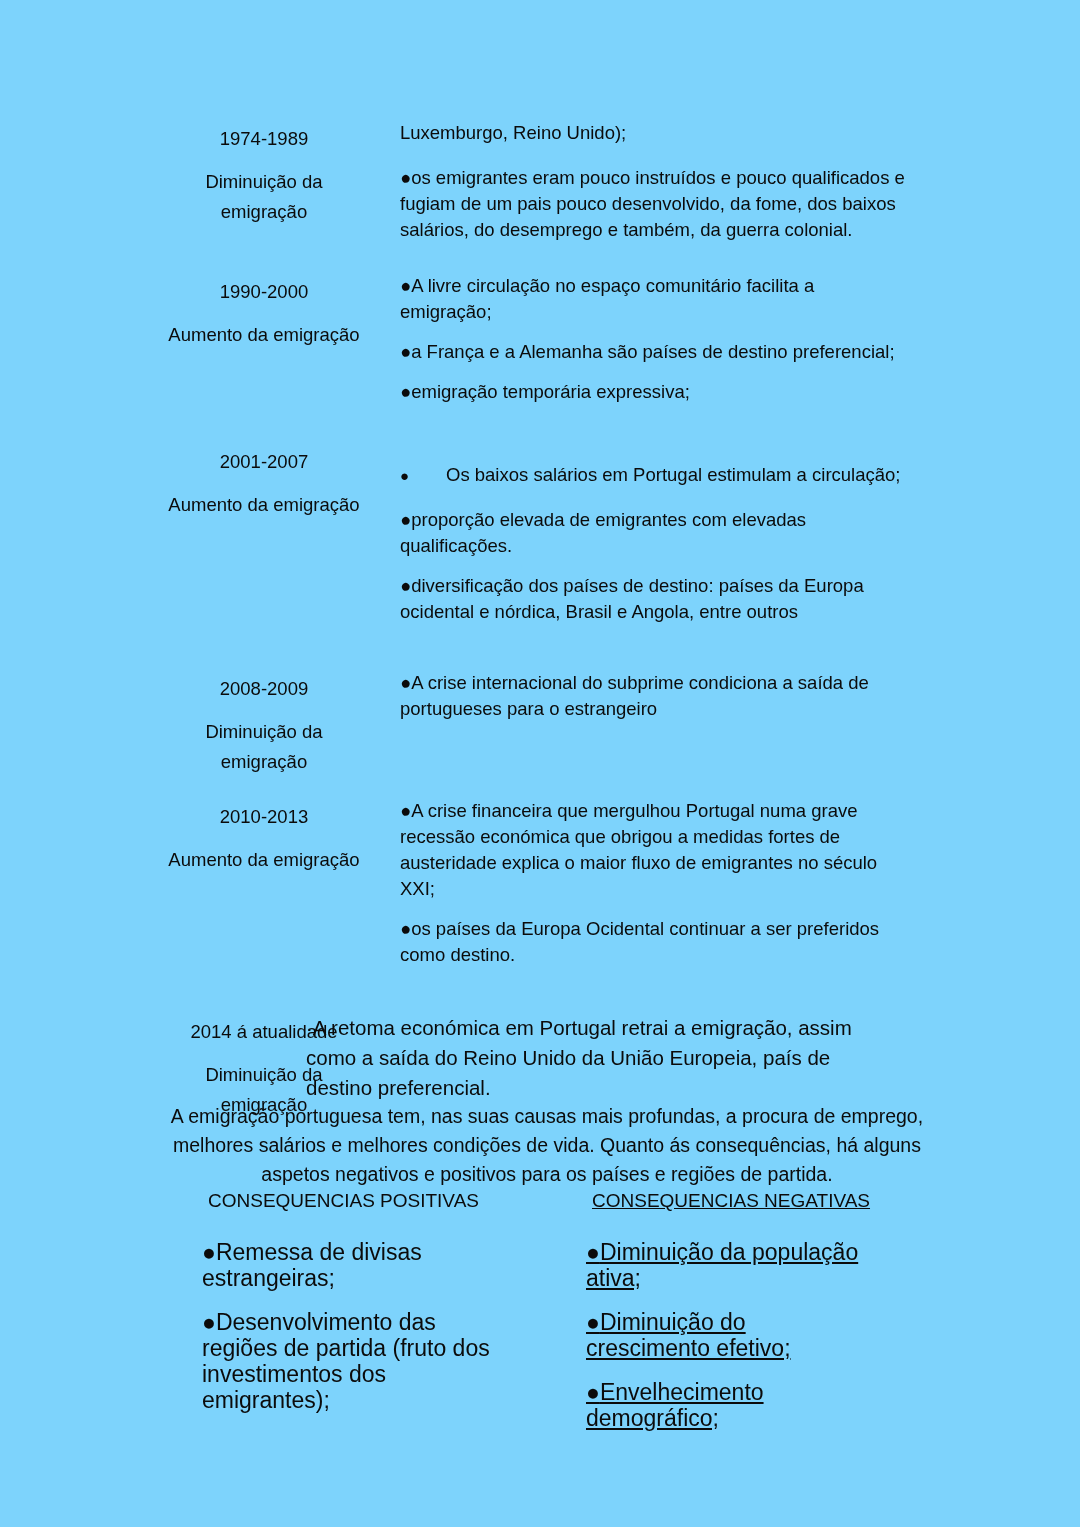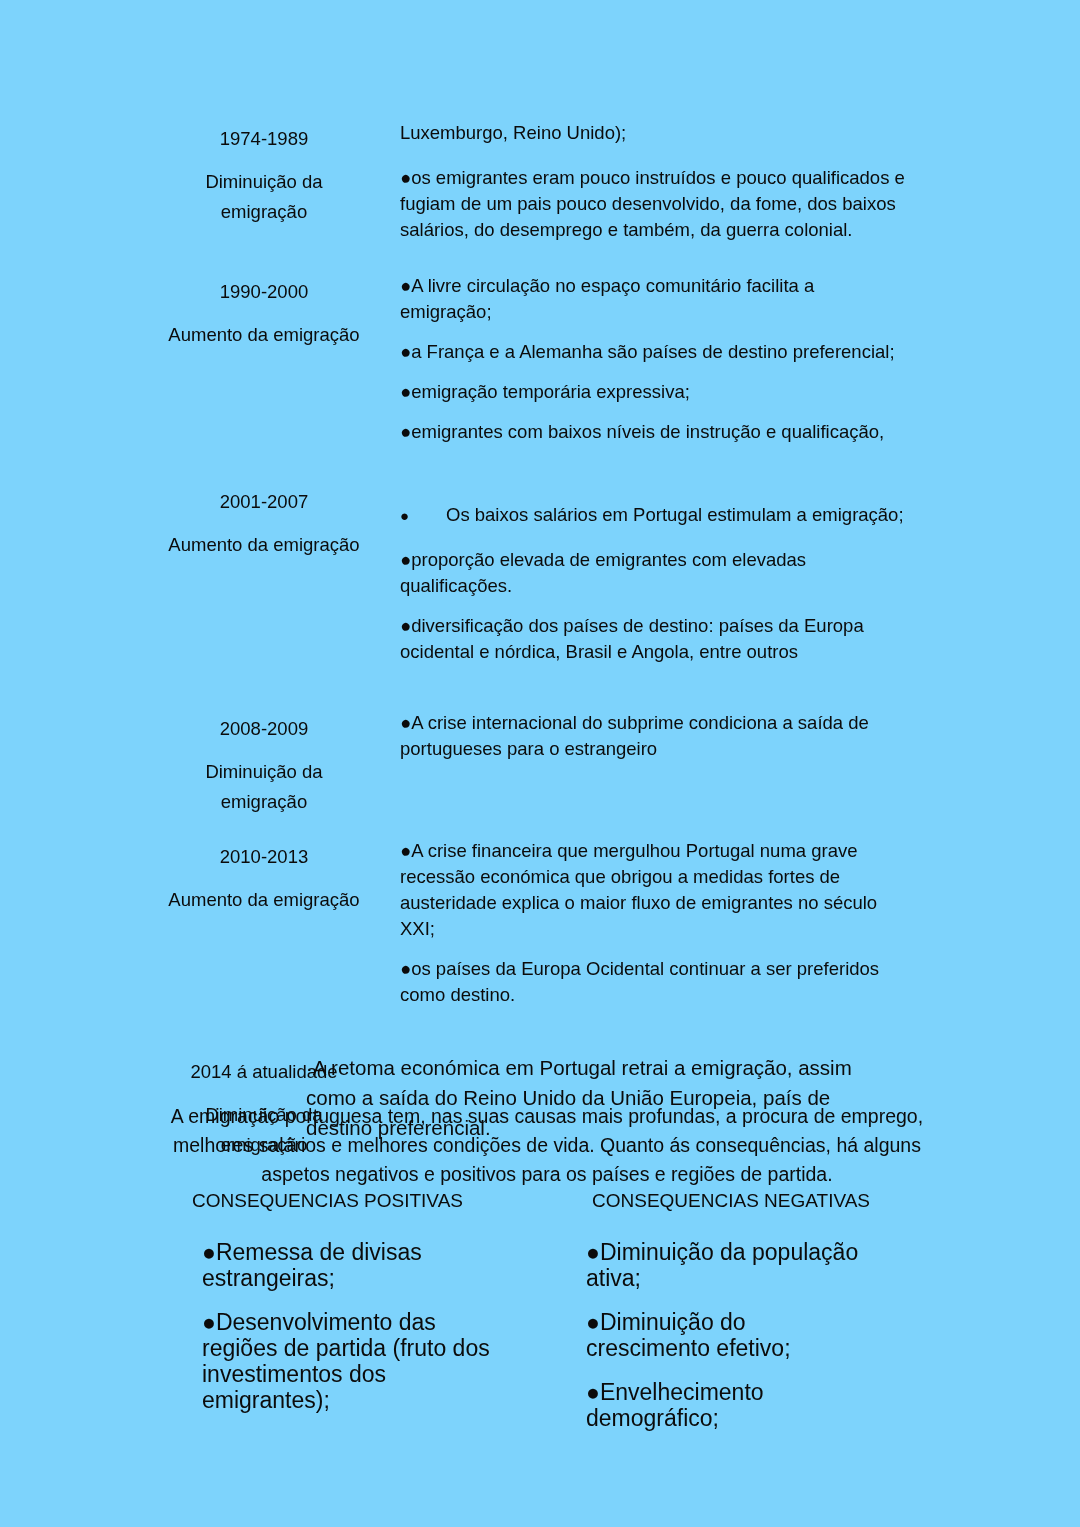--- a/index.html
+++ b/index.html
@@ -139,26 +139,26 @@
 
   
   .consequences {
     position: absolute;
     left: 152px;
     top: 1188px;
     width: 820px;
     display: flex;
   }
   .cons-col { width: 384px; flex: 0 0 384px; }
-  .cons-col.neg { margin-left: 0; }
+  .cons-col.neg { margin-left: 0; text-decoration: underline; }
 
   .cons-head {
     font-size: 19px;
     line-height: 26px;
-    margin-left: 40px;
+    margin-left: 56px;
     white-space: nowrap;
   }
   .cons-col.neg .cons-head { margin-left: 56px; }
 
   .cons-list { margin: 0; padding: 0; list-style: none; }
   .cons-list li {
     font-size: 23px;
     line-height: 26px;
     margin-left: 50px;
     max-width: 290px;
@@ -189,33 +189,32 @@
 
     <div class="row r2">
       <div class="row-period wide">
         <span class="yr">1990-2000</span>
         <span class="trend">Aumento da emigração</span>
       </div>
       <div class="row-detail">
         <p class="bullet-line"><span class="dot">●</span><span>A livre circulação no espaço comunitário facilita a emigração;</span></p>
         <p class="bullet-line"><span class="dot">●</span><span>a França e a Alemanha são países de destino preferencial;</span></p>
         <p class="bullet-line"><span class="dot">●</span><span>emigração temporária expressiva;</span></p>
-        <p class="bullet-line"><span class="dot">●</span><span>emigrantes com baixos níveis de instrução e qualificação,</span></p>
       </div>
     </div>
 
     <div class="row r3">
       <div class="row-period wide">
         <span class="yr">2001-2007</span>
         <span class="trend">Aumento da emigração</span>
       </div>
       <div class="row-detail">
         <p class="bullet-detached">
             <span class="dot-sep">●</span>
-            <span class="txt">Os baixos salários em Portugal estimulam a emigração;</span>
+            <span class="txt">Os baixos salários em Portugal estimulam a circulação;</span>
           </p>
         <p class="bullet-line"><span class="dot">●</span><span>proporção elevada de emigrantes com elevadas qualificações.</span></p>
         <p class="bullet-line" style="margin-top:14px"><span class="dot">●</span><span>diversificação dos países de destino: países da Europa ocidental e nórdica, Brasil e Angola, entre outros</span></p>
       </div>
     </div>
 
     <div class="row r4">
       <div class="row-period">
         <span class="yr">2008-2009</span>
         <span class="trend">Diminuição da

